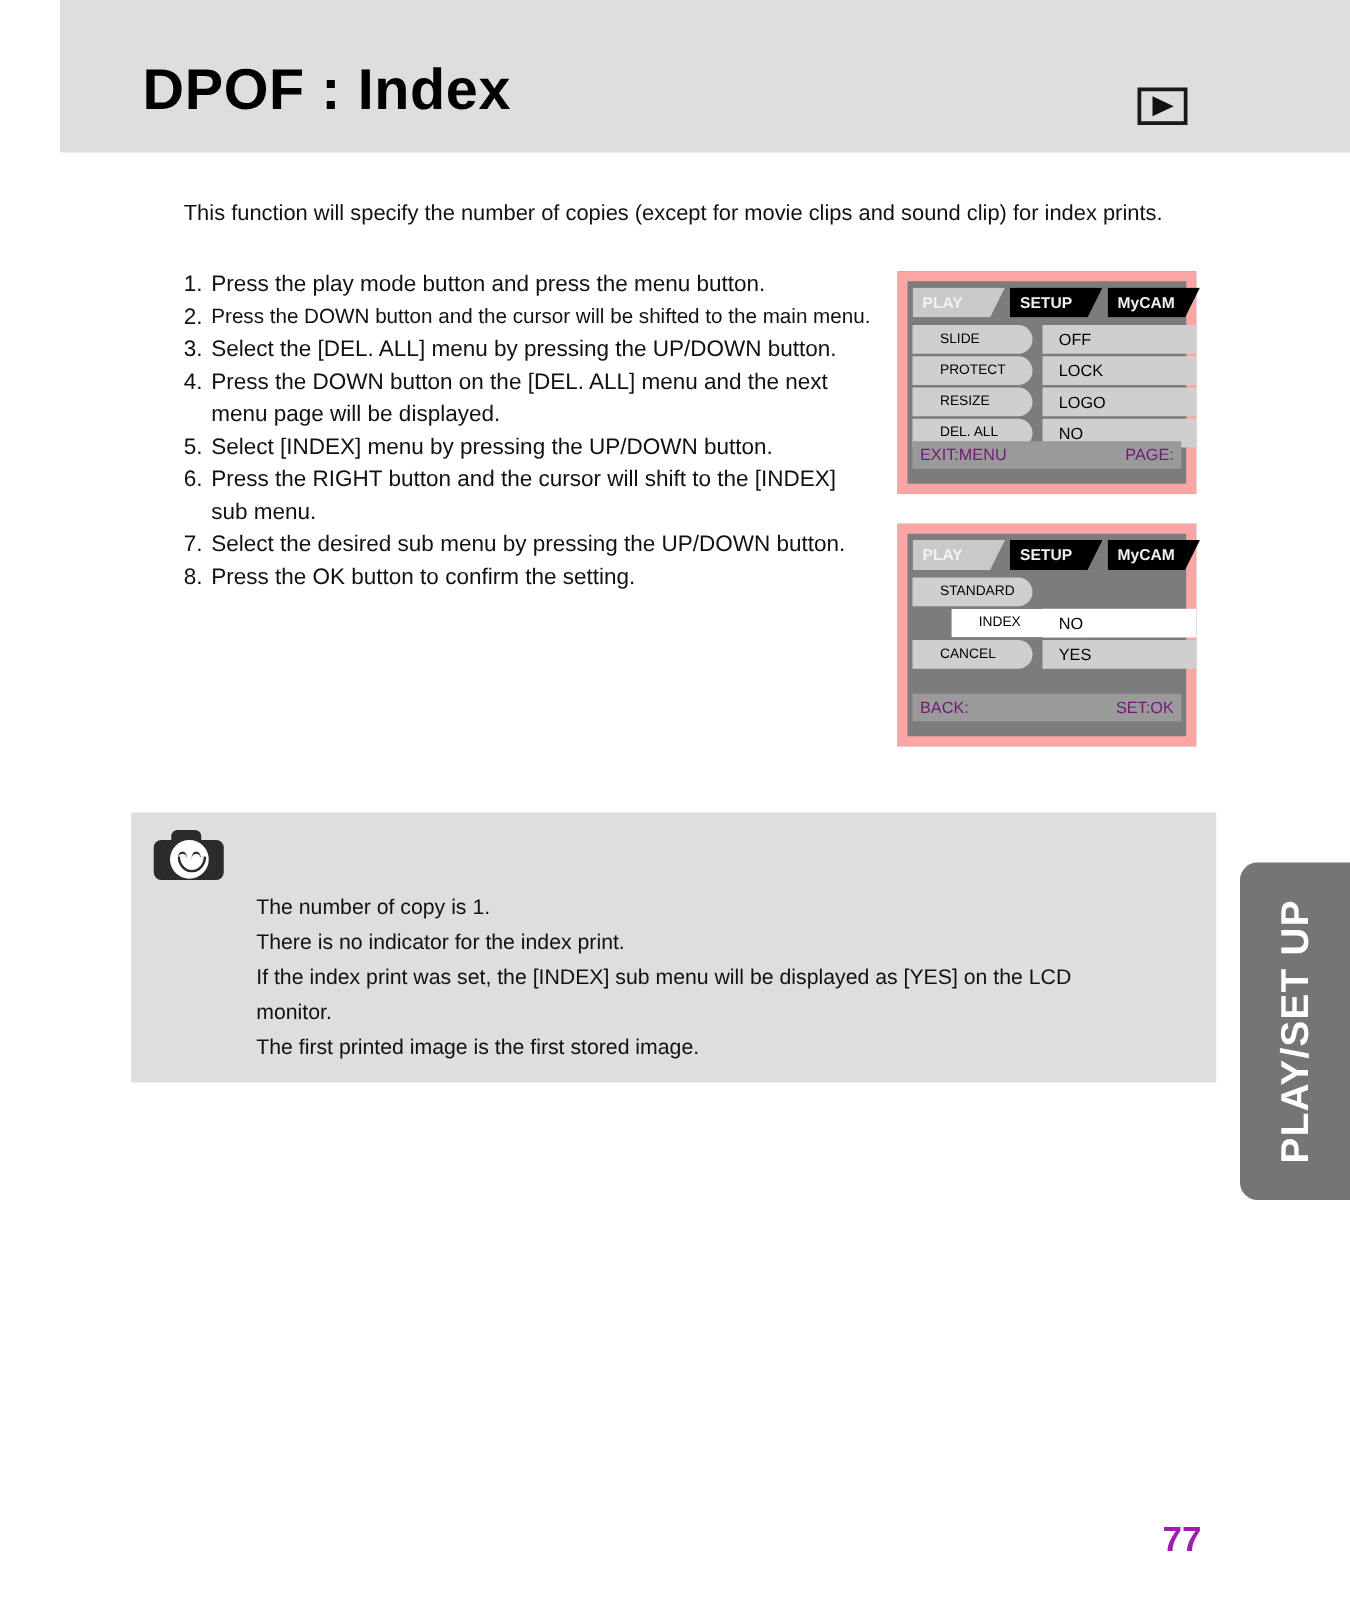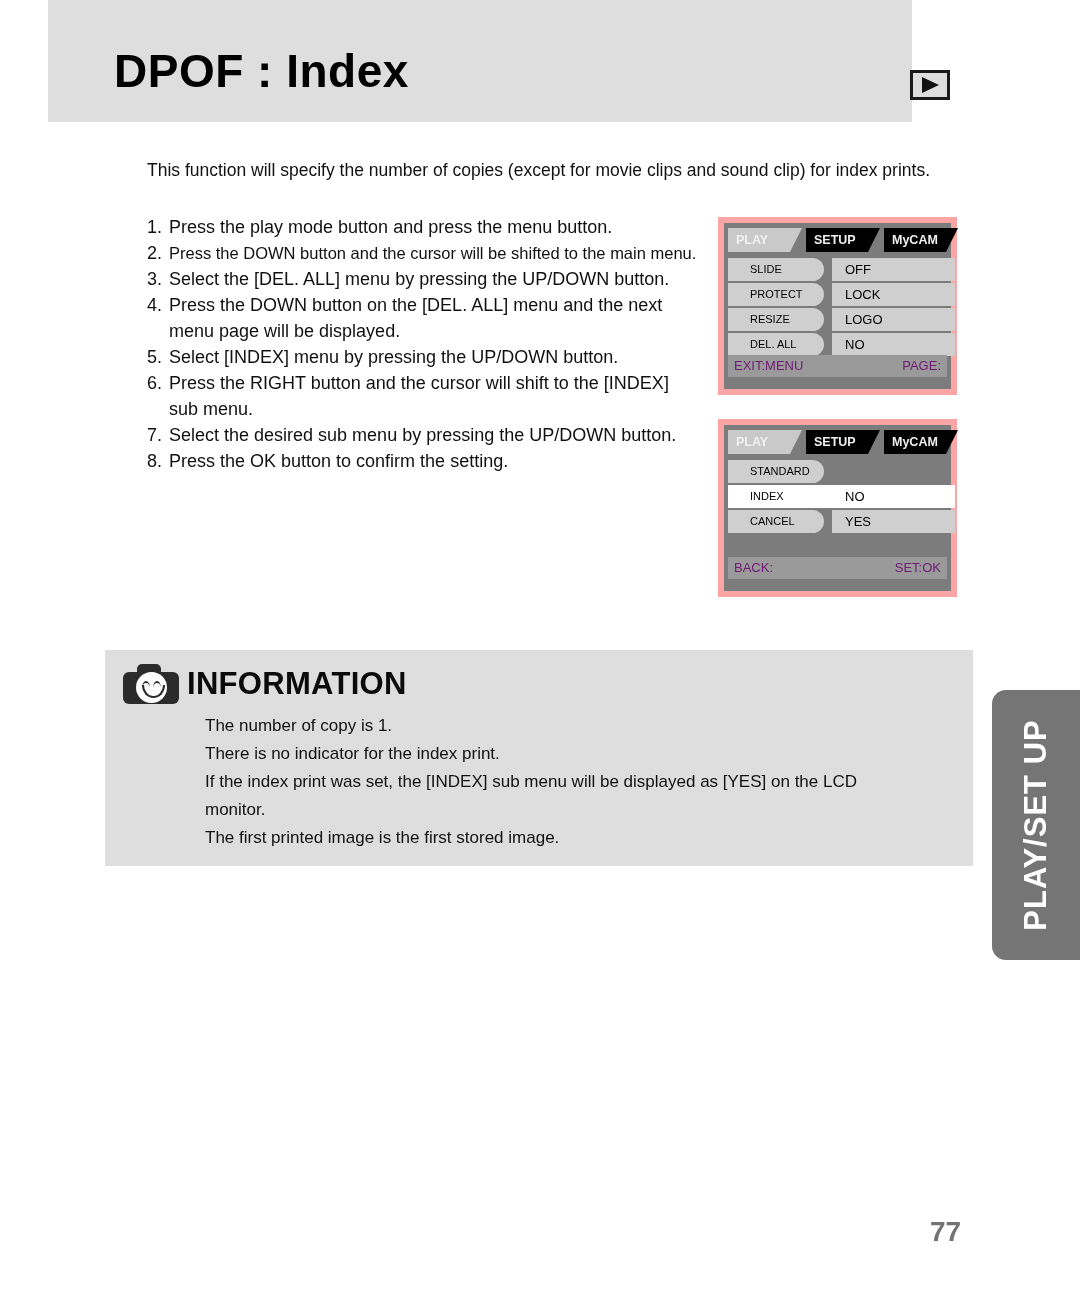--- a/index.html
+++ b/index.html
@@ -14,21 +14,21 @@
     font-family: "Liberation Sans", sans-serif;
     color: #000;
     overflow: hidden;
   }
 
   
   .header-band {
     position: absolute;
     left: 48px;
     top: 0px;
-    width: 864px;
+    width: 1032px;
     height: 122px;
     background: #dedede;
   }
   .page-title {
     position: absolute;
     left: 66px;
     top: 44px;
     font-size: 46px;
     font-weight: bold;
     letter-spacing: 0.5px;
@@ -97,21 +97,21 @@
     margin-left: 22px;
   }
   .narrow {
     font-size: 16.5px;
   }
 
   
   .lcd {
     position: absolute;
     background: #7c7c7c;
-    border: 6px solid #fca5a5;
+    border: 8px solid #fca5a5;
     box-sizing: border-box;
     padding: 0;
   }
   #lcd-screen-1 {
     left: 718px;
     top: 217px;
     width: 239px;
     height: 178px;
   }
   #lcd-screen-2 {
@@ -171,20 +171,21 @@
     box-sizing: border-box;
     border-radius: 0 12px 12px 0;
     white-space: nowrap;
   }
   .lcd-left.selected {
     background: #ffffff;
     border-radius: 0;
     -webkit-clip-path: polygon(0 0, 84% 0, 100% 50%, 84% 100%, 0 100%);
     clip-path: polygon(0 0, 84% 0, 100% 50%, 84% 100%, 0 100%);
     width: 124px;
+    margin-left: 31px;
   }
   .lcd-right {
     position: absolute;
     left: 108px;
     top: 0;
     width: 123px;
     height: 23px;
     background: #cfcfcf;
     color: #000;
     font-size: 13px;
@@ -332,21 +333,21 @@
     white-space: nowrap;
   }
 
   
   .page-number {
     position: absolute;
     left: 930px;
     top: 1216px;
     font-size: 28px;
     font-weight: bold;
-    color: #737373;
+    color: #a21caf;
   }
 </style>
 </head>
 <body>
 
 <div class="header-band">
   <div class="page-title">DPOF : Index</div>
   <div class="play-icon-box">
     <div class="tri"></div>
   </div>
@@ -451,21 +452,20 @@
   <div class="info-head">
     <div class="cam-icon">
       <div class="cam-bump"></div>
       <div class="cam-body"></div>
       <div class="cam-face">
         <div class="cam-eye l"></div>
         <div class="cam-eye r"></div>
         <div class="cam-smile"></div>
       </div>
     </div>
-    <div class="info-title">INFORMATION</div>
   </div>
   <div class="info-lines">
     <div class="l">The number of copy is 1.</div>
     <div class="l">There is no indicator for the index print.</div>
     <div class="l justify">If the index print was set, the [INDEX] sub menu will be displayed as [YES] on the LCD</div>
     <div class="l">monitor.</div>
     <div class="l">The first printed image is the first stored image.</div>
   </div>
 </div>
 

